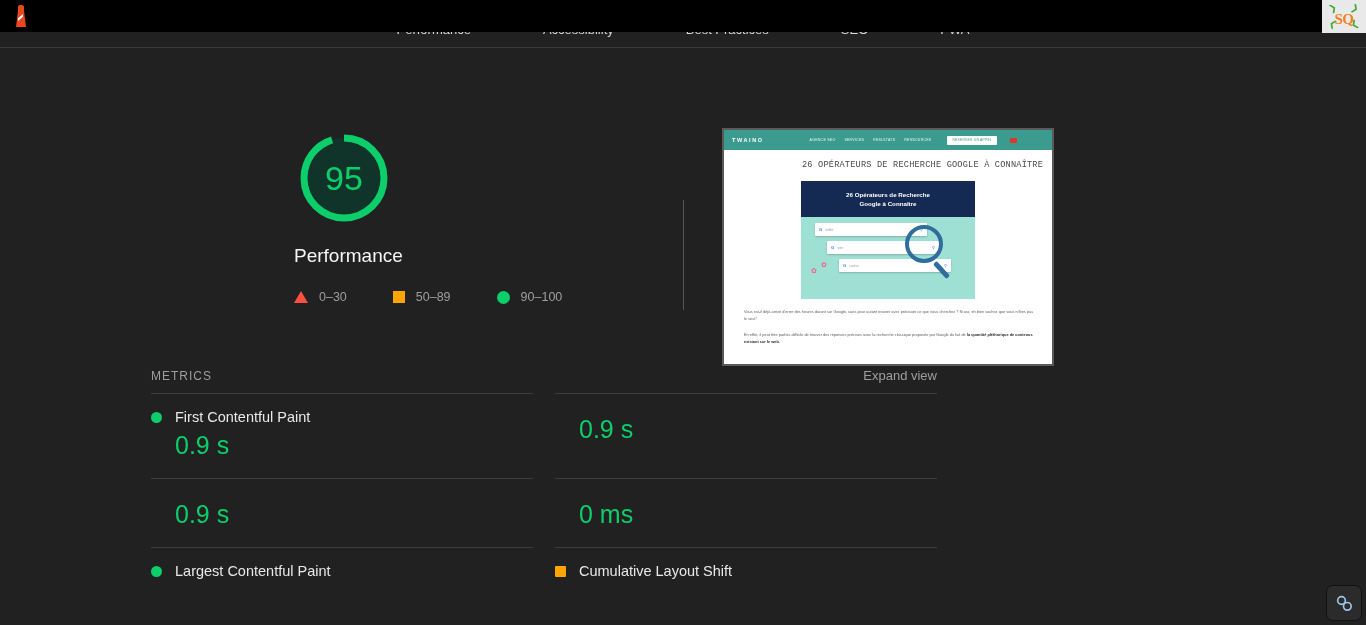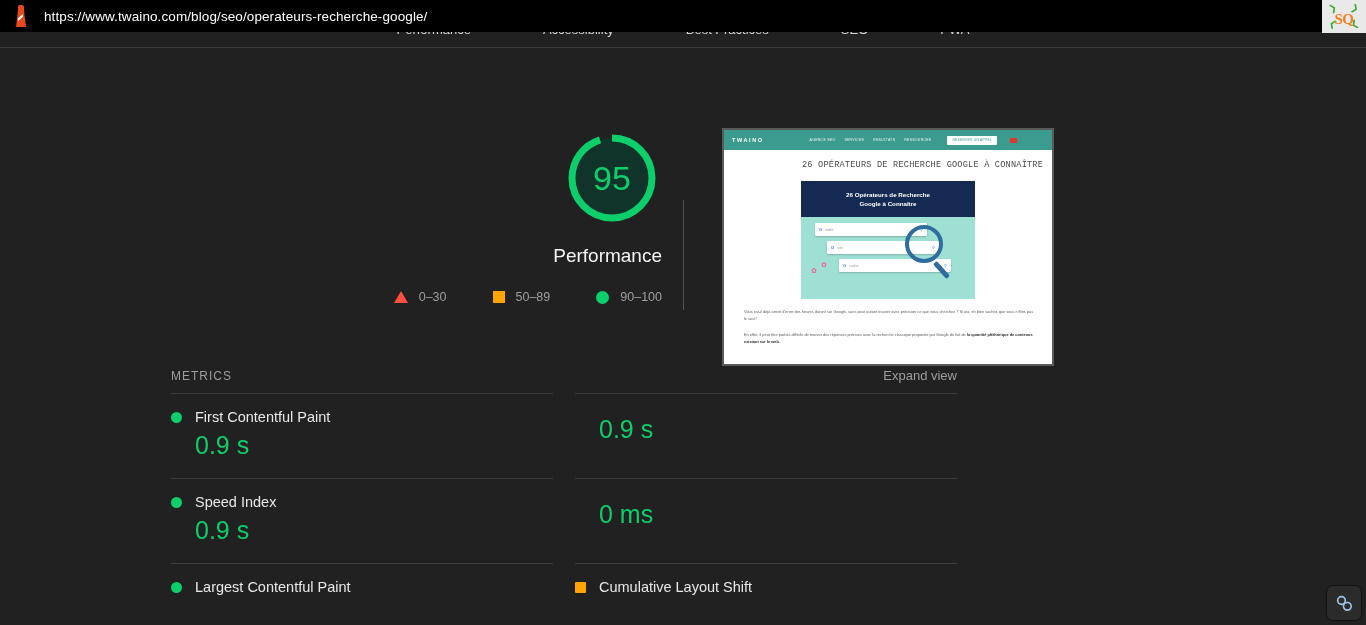--- a/index.html
+++ b/index.html
@@ -86,21 +86,21 @@
   #hero {
     position: relative;
     width: 1366px; height: 320px;
     display: flex; justify-content: center;
   }
 
   
   #gauge-col {
     position: absolute; left: 294px; top: 80px;
     width: 368px;
-    display: flex; flex-direction: column; align-items: flex-end;
+    display: flex; flex-direction: column; align-items: flex-start;
   }
   #gauge-wrap { position: relative; width: 100px; height: 100px; }
   #gauge-wrap svg { display: block; transform: rotate(-90deg); }
   #gauge-value {
     position: absolute; inset: 0;
     display: flex; align-items: center; justify-content: center;
     color: #0cce6b; font-size: 34px; font-weight: 400;
     font-family: "Liberation Sans", sans-serif;
   }
   #gauge-label {
@@ -192,21 +192,21 @@
   .t-flower { position: absolute; color: #f06292; font-size: 7px; }
   #t-f1 { left: 10px; top: 86px; }
   #t-f2 { left: 20px; top: 80px; }
   .thumb-para {
     margin: 9px 0 0 20px; width: 292px;
     color: #5a5a5a; font-size: 3.9px; line-height: 7px;
   }
   .thumb-para b { color: #2a2a2a; }
 
   
-  #metrics { position: relative; width: 1088px; margin-left: 20px; }
+  #metrics { position: relative; width: 1088px; }
   #metrics-header {
     display: flex; justify-content: space-between; align-items: center;
     margin: 0 auto; width: 786px;
     padding: 0 0 10px 0;
   }
   #metrics-title {
     color: #9e9e9e; font-size: 12px; letter-spacing: 1px;
   }
   #expand-view {
     color: #9e9e9e; font-size: 13px; cursor: pointer;
@@ -250,21 +250,20 @@
     <div class="lh-tab">PWA</div>
   </div>
 </div>
 
 <div id="url-overlay">
   <div id="lh-favicon">
     <div class="lh-top"></div>
     <div class="lh-body"></div>
     <div class="lh-stripe"></div>
   </div>
-  <div id="url-text">https://www.twaino.com/blog/seo/operateurs-recherche-google/</div>
 </div>
 
 <div id="sq-badge">
   <span class="sq-leaf leaf-tl">❯</span>
   <span class="sq-leaf leaf-tr">❯</span>
   <span class="sq-leaf leaf-bl">❯</span>
   <span class="sq-leaf leaf-br">❯</span>
   <span id="sq-text">SQ</span>
 </div>
 
@@ -361,24 +360,20 @@
           <span class="metric-name">First Contentful Paint</span>
         </div>
         <div class="metric-value" style="color:#0cce6b">0.9 s</div>
       </div>
 
       <div class="metric-cell">
         <div class="metric-value" style="color:#0cce6b">0.9 s</div>
       </div>
 
       <div class="metric-cell">
-        <div class="metric-head">
-          <span class="metric-dot" style="background:#0cce6b"></span>
-          <span class="metric-name">Speed Index</span>
-        </div>
         <div class="metric-value" style="color:#0cce6b">0.9 s</div>
       </div>
 
       <div class="metric-cell">
         <div class="metric-value" style="color:#0cce6b">0 ms</div>
       </div>
 
       <div class="metric-cell">
         <div class="metric-head">
           <span class="metric-dot" style="background:#0cce6b"></span>

